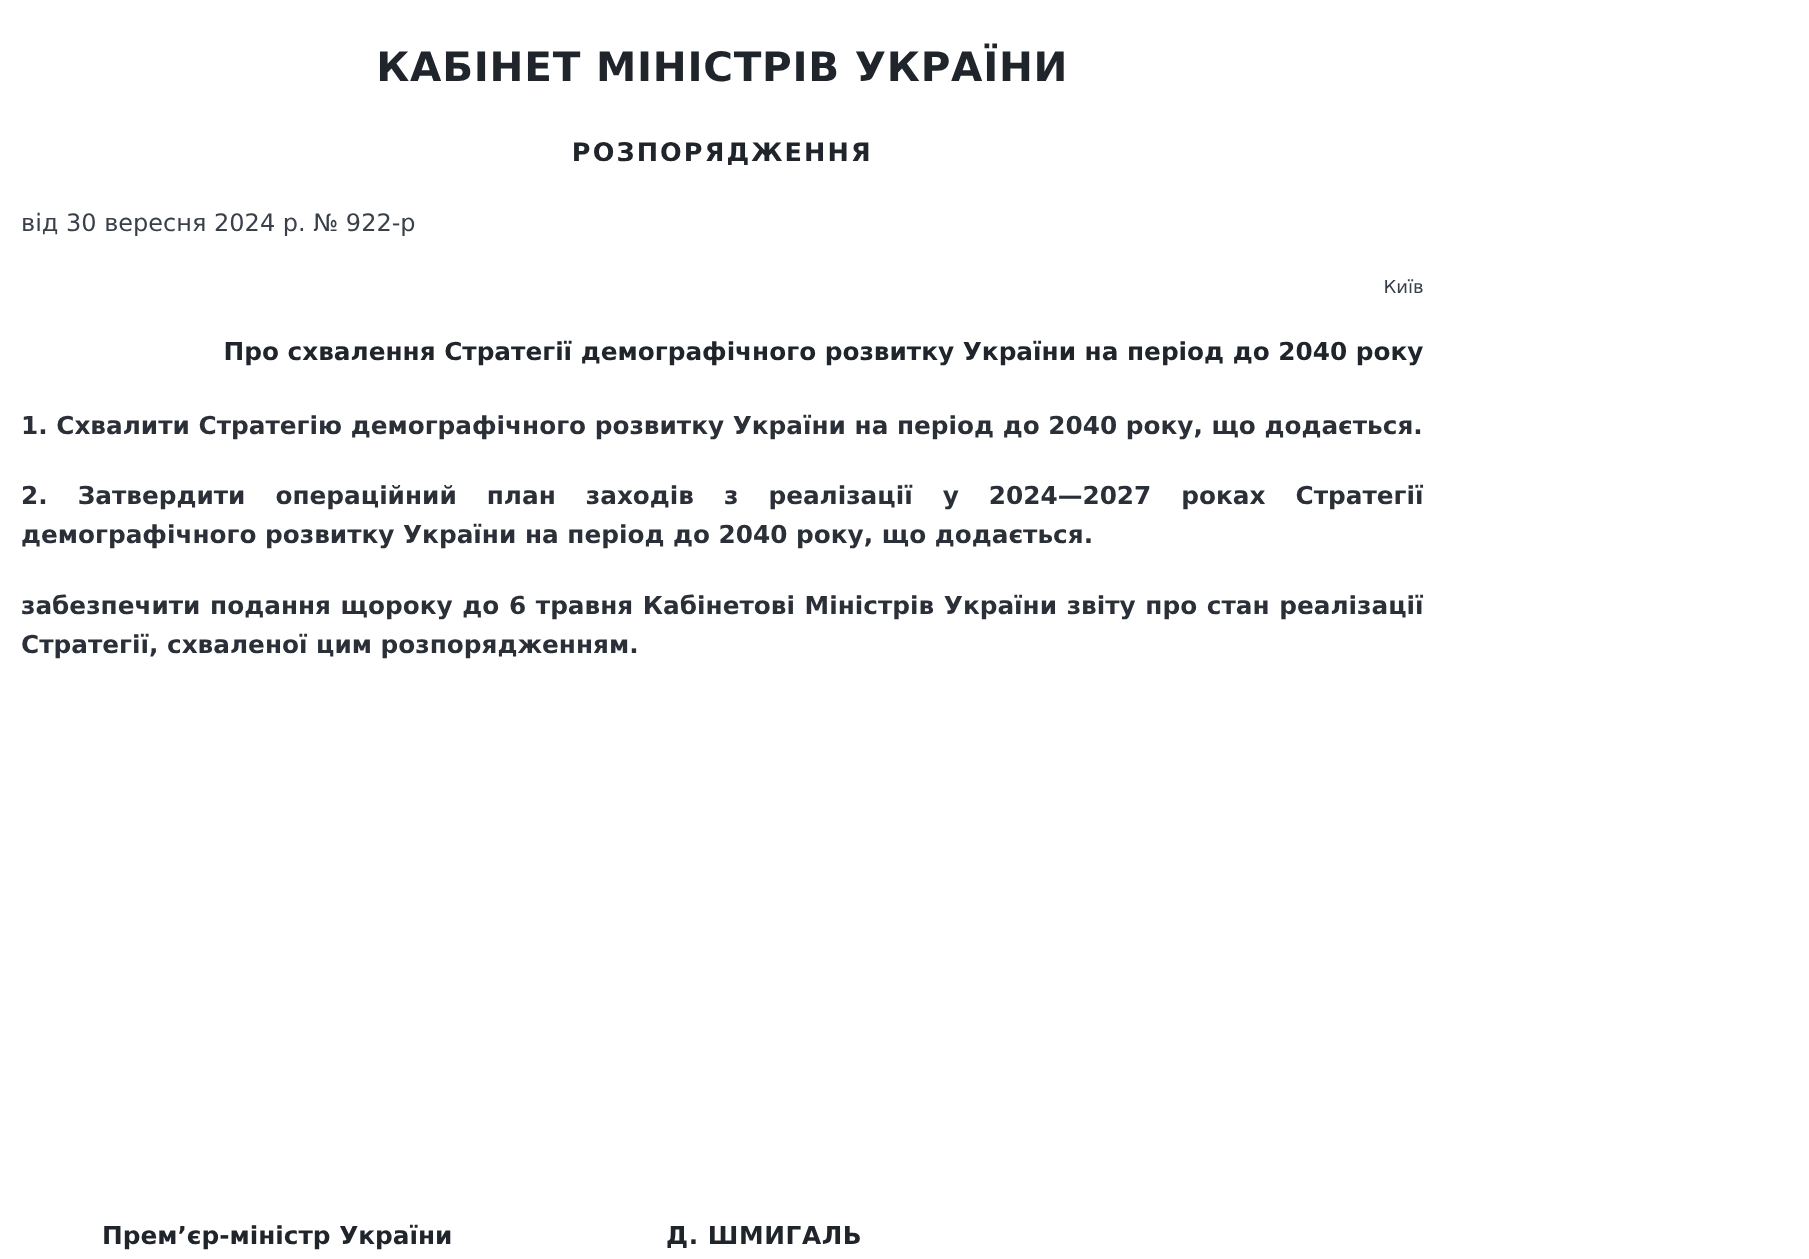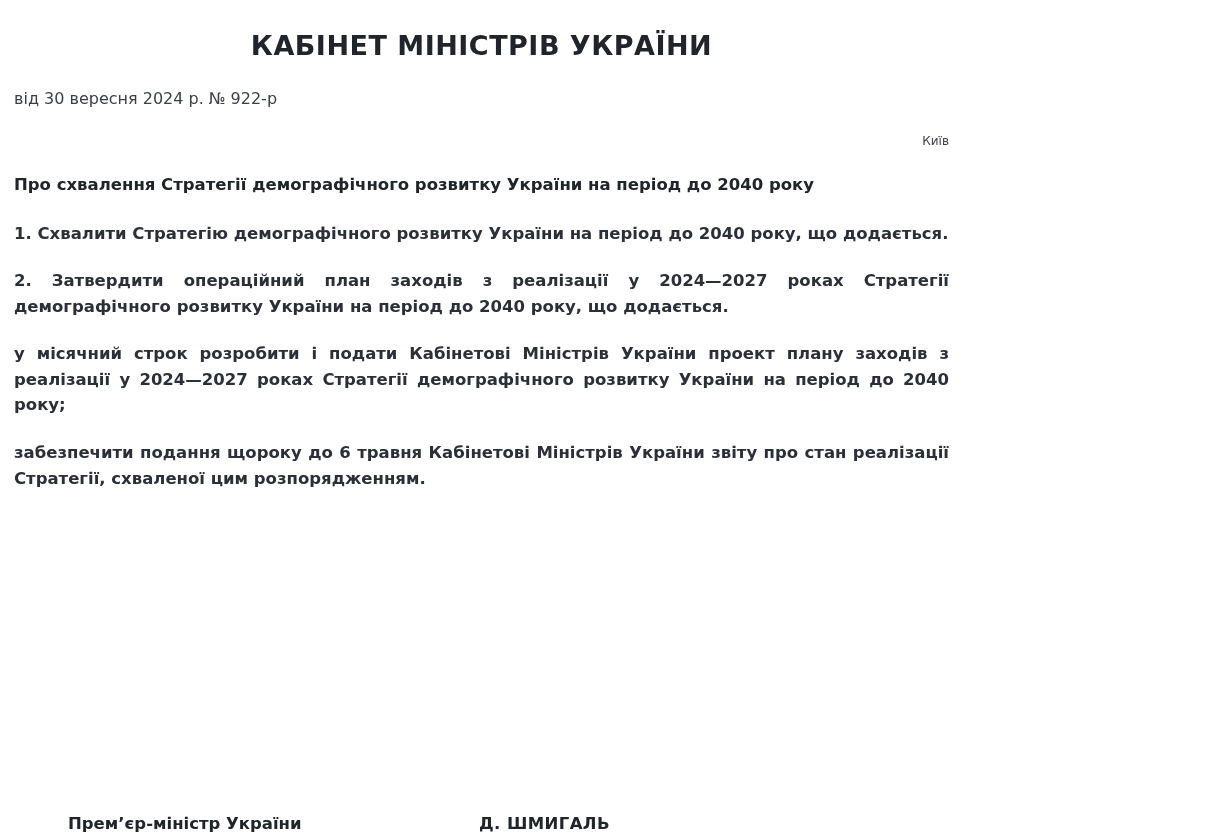--- a/index.html
+++ b/index.html
@@ -44,21 +44,21 @@
     color: #3a4049;
     margin: 27px 0 0 0;
   }
   .doc-city {
     text-align: right;
     font-size: 12px;
     color: #3a4049;
     margin: 26px 0 0 0;
   }
   .doc-subject {
-    text-align: left;
+    text-align: right;
     font-weight: bold;
     font-size: 16.5px;
     color: #20242b;
     margin: 26px 0 0 0;
     line-height: 1.35;
   }
   .body-text {
     font-size: 16.5px;
     line-height: 1.55;
     color: #2b3038;
@@ -70,21 +70,20 @@
   .body-text.first {
     margin-top: 24px;
   }
   .signature {
     position: absolute;
     left: 14px;
     right: 66px;
     bottom: 6px;
     display: flex;
     align-items: baseline;
-    gap: 35px;
   }
   .sig-role {
     font-weight: bold;
     font-size: 16.5px;
     color: #20242b;
     width: 430px;
     padding-left: 54px;
     box-sizing: border-box;
   }
   .sig-name {
@@ -95,30 +94,30 @@
     text-align: right;
   }
 </style>
 </head>
 <body>
 
 <div class="page">
 
   <h1 class="doc-title">КАБІНЕТ МІНІСТРІВ УКРАЇНИ</h1>
 
+  <div class="doc-type">РОЗПОРЯДЖЕННЯ</div>
 
   <div class="doc-meta">від 30 вересня 2024 р. № 922-р</div>
 
   <div class="doc-city">Київ</div>
 
   <div class="doc-subject">Про схвалення Стратегії демографічного розвитку України на період до 2040 року</div>
 
   <p class="body-text first">1. Схвалити Стратегію демографічного розвитку України на період до 2040 року, що додається.</p>
   <p class="body-text">2. Затвердити операційний план заходів з реалізації у 2024—2027 роках Стратегії демографічного розвитку України на період до 2040 року, що додається.</p>
-  <p class="body-text">у місячний строк розробити і подати Кабінетові Міністрів України проект плану заходів з реалізації у 2024—2027 роках Стратегії демографічного розвитку України на період до 2040 року;</p>
   <p class="body-text">забезпечити подання щороку до 6 травня Кабінетові Міністрів України звіту про стан реалізації Стратегії, схваленої цим розпорядженням.</p>
 
   <div class="signature">
     <div class="sig-role">Прем’єр-міністр України</div>
     <div class="sig-name">Д. ШМИГАЛЬ</div>
   </div>
 
 </div>
 
 </body></html>

